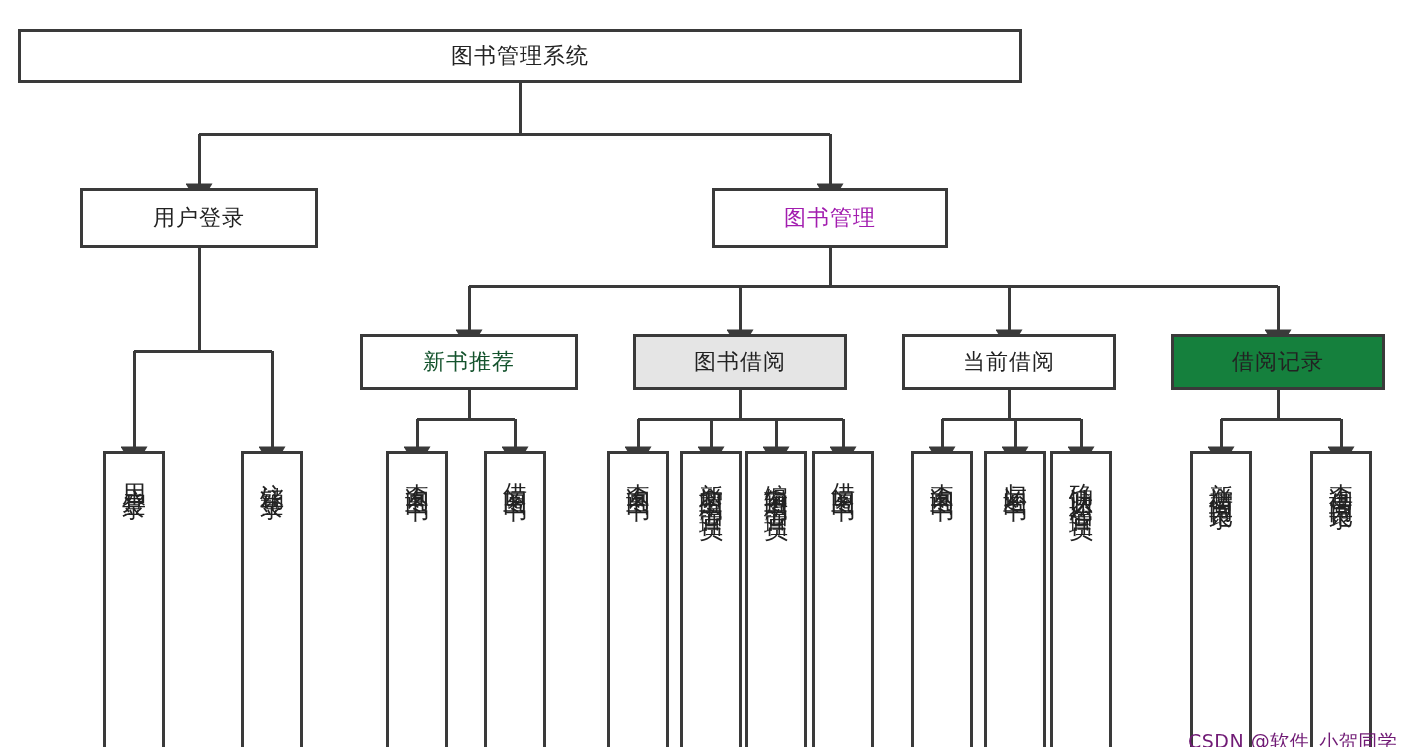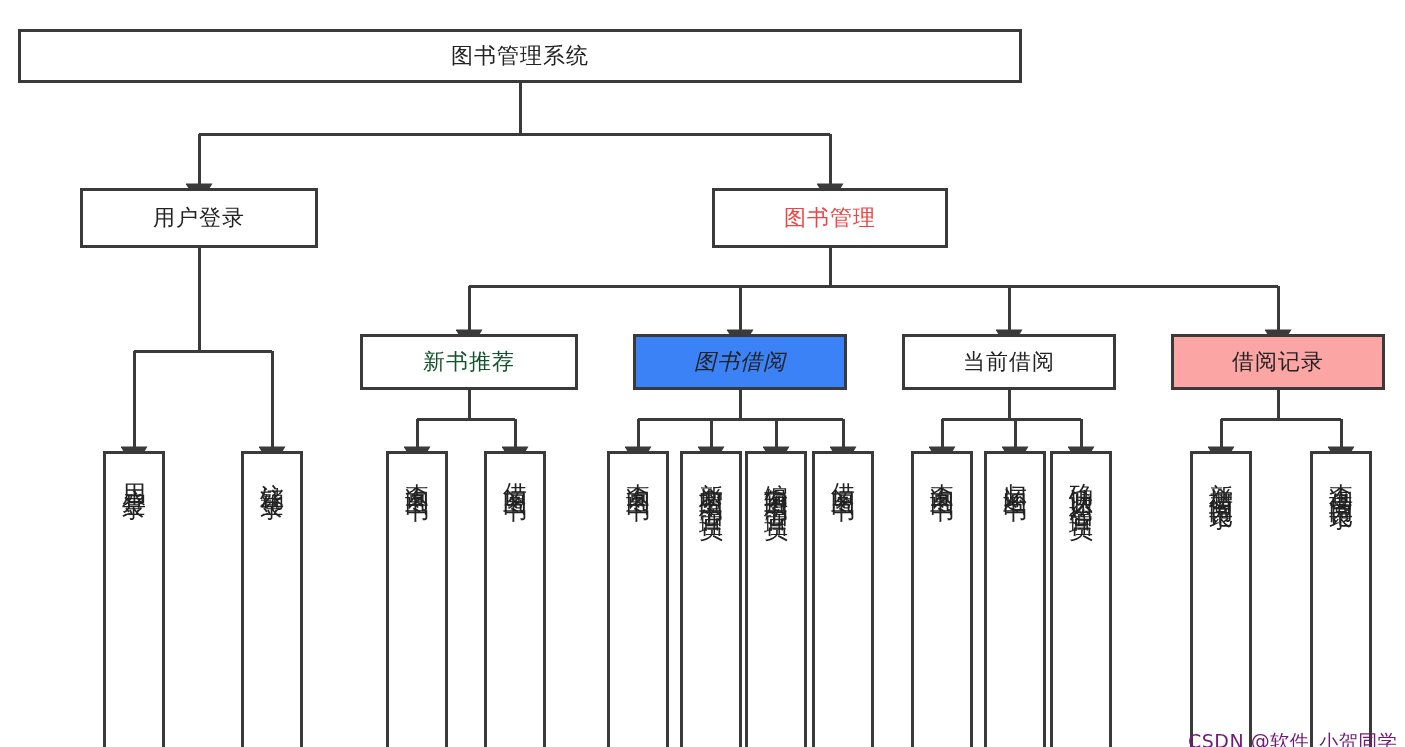--- a/index.html
+++ b/index.html
@@ -116,32 +116,32 @@
       </g>
   </svg>
   <div id="node-layer">
       <div class="node-box" style="left: 18px; top: 13px; width: 1004px; height: 54px; border-color: rgb(58, 58, 58); background: rgb(255, 255, 255);">
         <span class="node-label" style="color: rgb(34, 34, 34);">图书管理系统</span>
       </div>
       <div class="node-box" style="left: 80px; top: 172px; width: 238px; height: 60px; border-color: rgb(58, 58, 58); background: rgb(255, 255, 255);">
         <span class="node-label" style="color: rgb(34, 34, 34);">用户登录</span>
       </div>
       <div class="node-box" style="left: 712px; top: 172px; width: 236px; height: 60px; border-color: rgb(58, 58, 58); background: rgb(255, 255, 255);">
-        <span class="node-label" style="color: #ef4444;">图书管理</span>
+        <span class="node-label" style="color: #a21caf;">图书管理</span>
       </div>
       <div class="node-box" style="left: 360px; top: 318px; width: 218px; height: 56px; border-color: rgb(58, 58, 58); background: rgb(255, 255, 255);">
         <span class="node-label" style="color: #14532d;">新书推荐</span>
       </div>
-      <div class="node-box" style="left: 633px; top: 318px; width: 214px; height: 56px; border-color: rgb(58, 58, 58); background: #3b82f6; font-style: italic;">
+      <div class="node-box" style="left: 633px; top: 318px; width: 214px; height: 56px; border-color: rgb(58, 58, 58); background: #e5e5e5;">
         <span class="node-label" style="color: rgb(34, 34, 34);">图书借阅</span>
       </div>
       <div class="node-box" style="left: 902px; top: 318px; width: 214px; height: 56px; border-color: rgb(58, 58, 58); background: rgb(255, 255, 255);">
         <span class="node-label" style="color: rgb(34, 34, 34); text-align: center;">当前借阅</span>
       </div>
-      <div class="node-box" style="left: 1171px; top: 318px; width: 214px; height: 56px; border-color: rgb(58, 58, 58); background: #fca5a5;">
+      <div class="node-box" style="left: 1171px; top: 318px; width: 214px; height: 56px; border-color: rgb(58, 58, 58); background: #15803d;">
         <span class="node-label" style="color: rgb(34, 34, 34);">借阅记录</span>
       </div>
       <div class="node-box vertical" style="left: 103px; top: 435px; width: 62px; height: 300px; border-color: rgb(58, 58, 58); background: rgb(255, 255, 255);">
         <span class="node-label" style="color: rgb(34, 34, 34);">用户登录</span>
       </div>
       <div class="node-box vertical" style="left: 241px; top: 435px; width: 62px; height: 300px; border-color: rgb(58, 58, 58); background: rgb(255, 255, 255);">
         <span class="node-label" style="color: rgb(34, 34, 34);">注销登录</span>
       </div>
       <div class="node-box vertical" style="left: 386px; top: 435px; width: 62px; height: 300px; border-color: rgb(58, 58, 58); background: rgb(255, 255, 255);">
         <span class="node-label" style="color: rgb(34, 34, 34);">查询图书</span>

